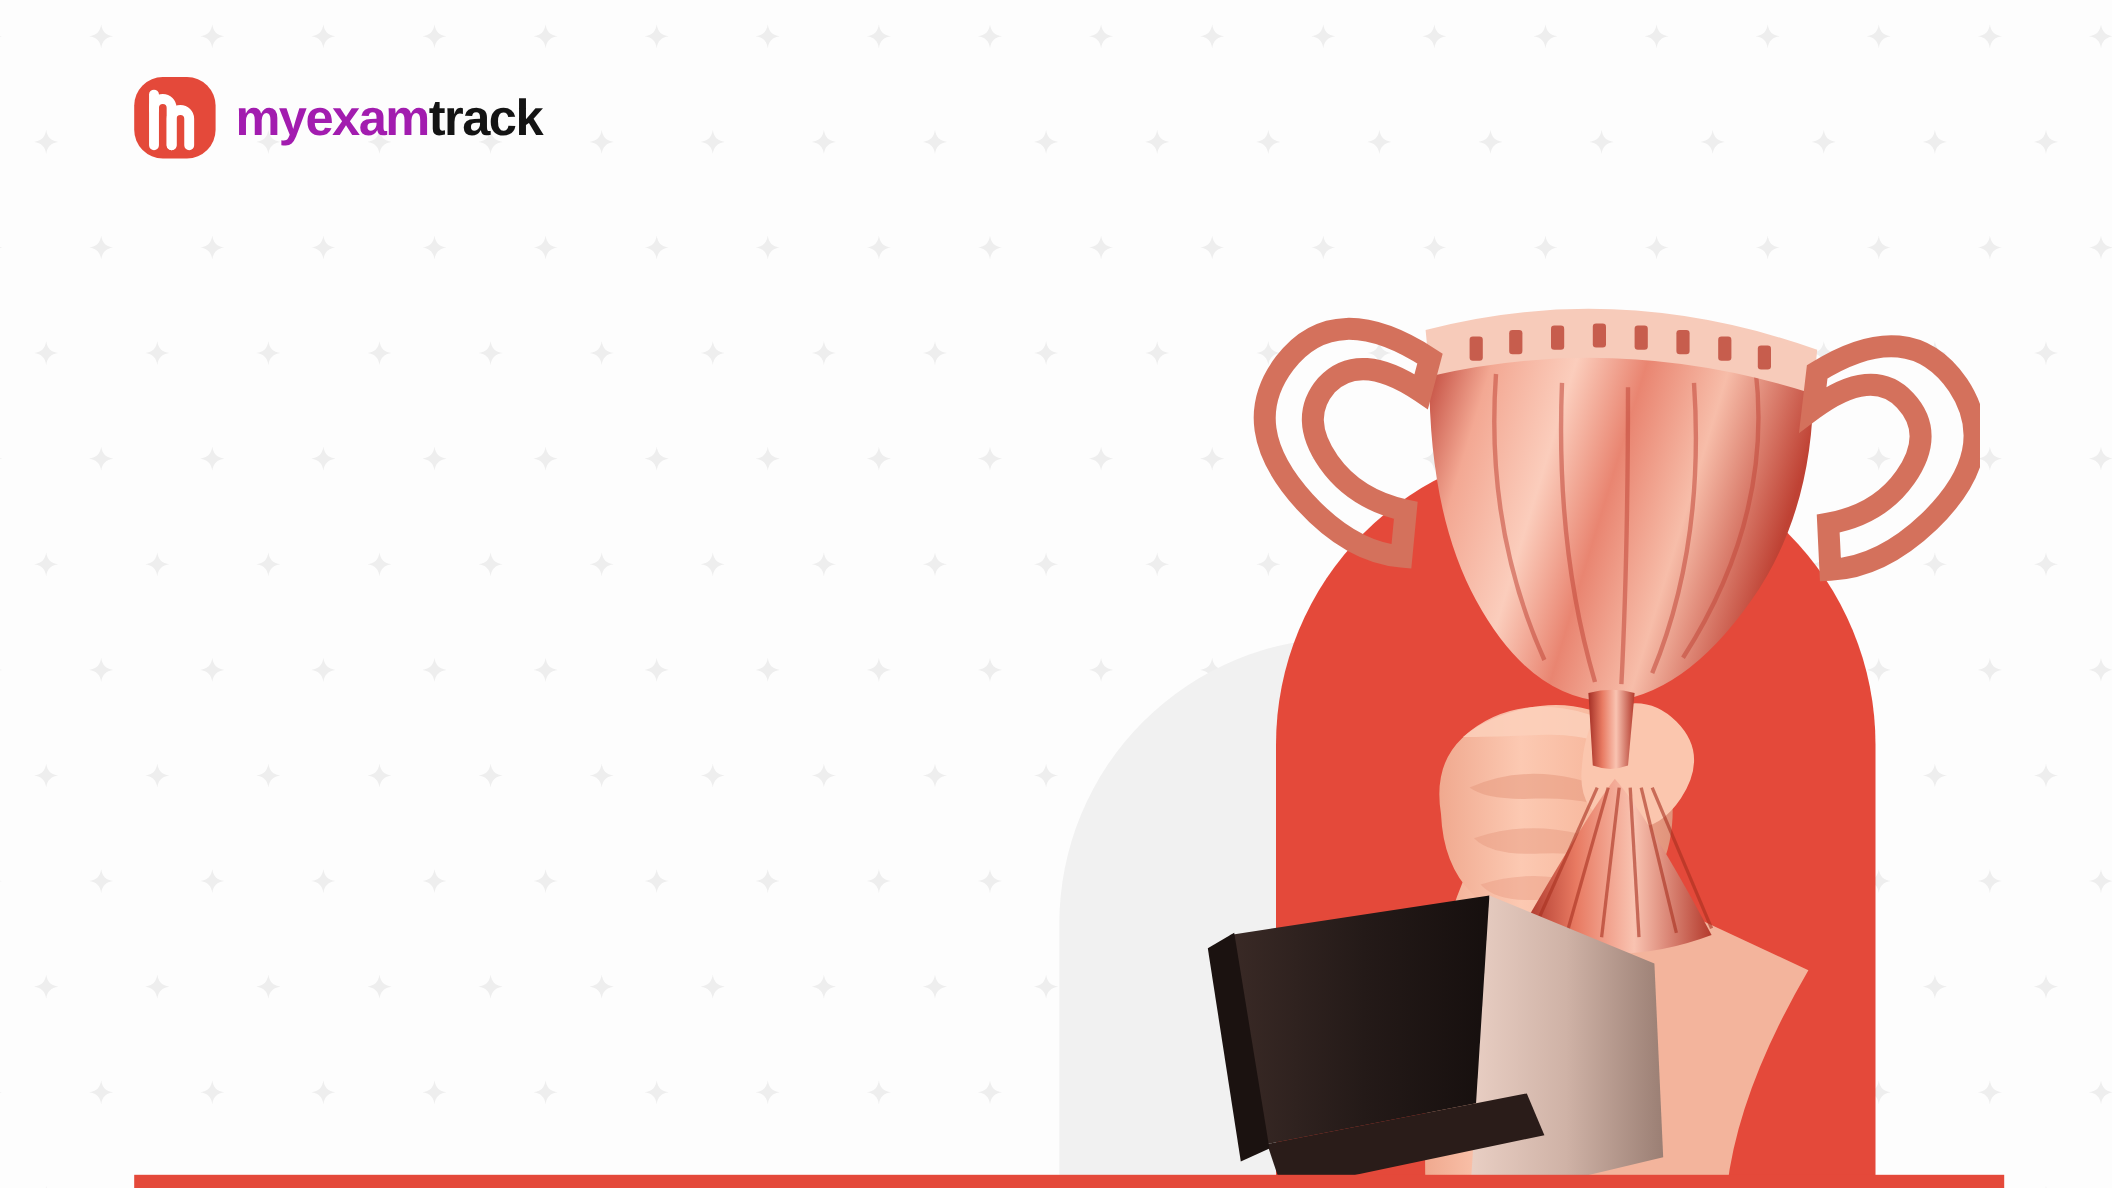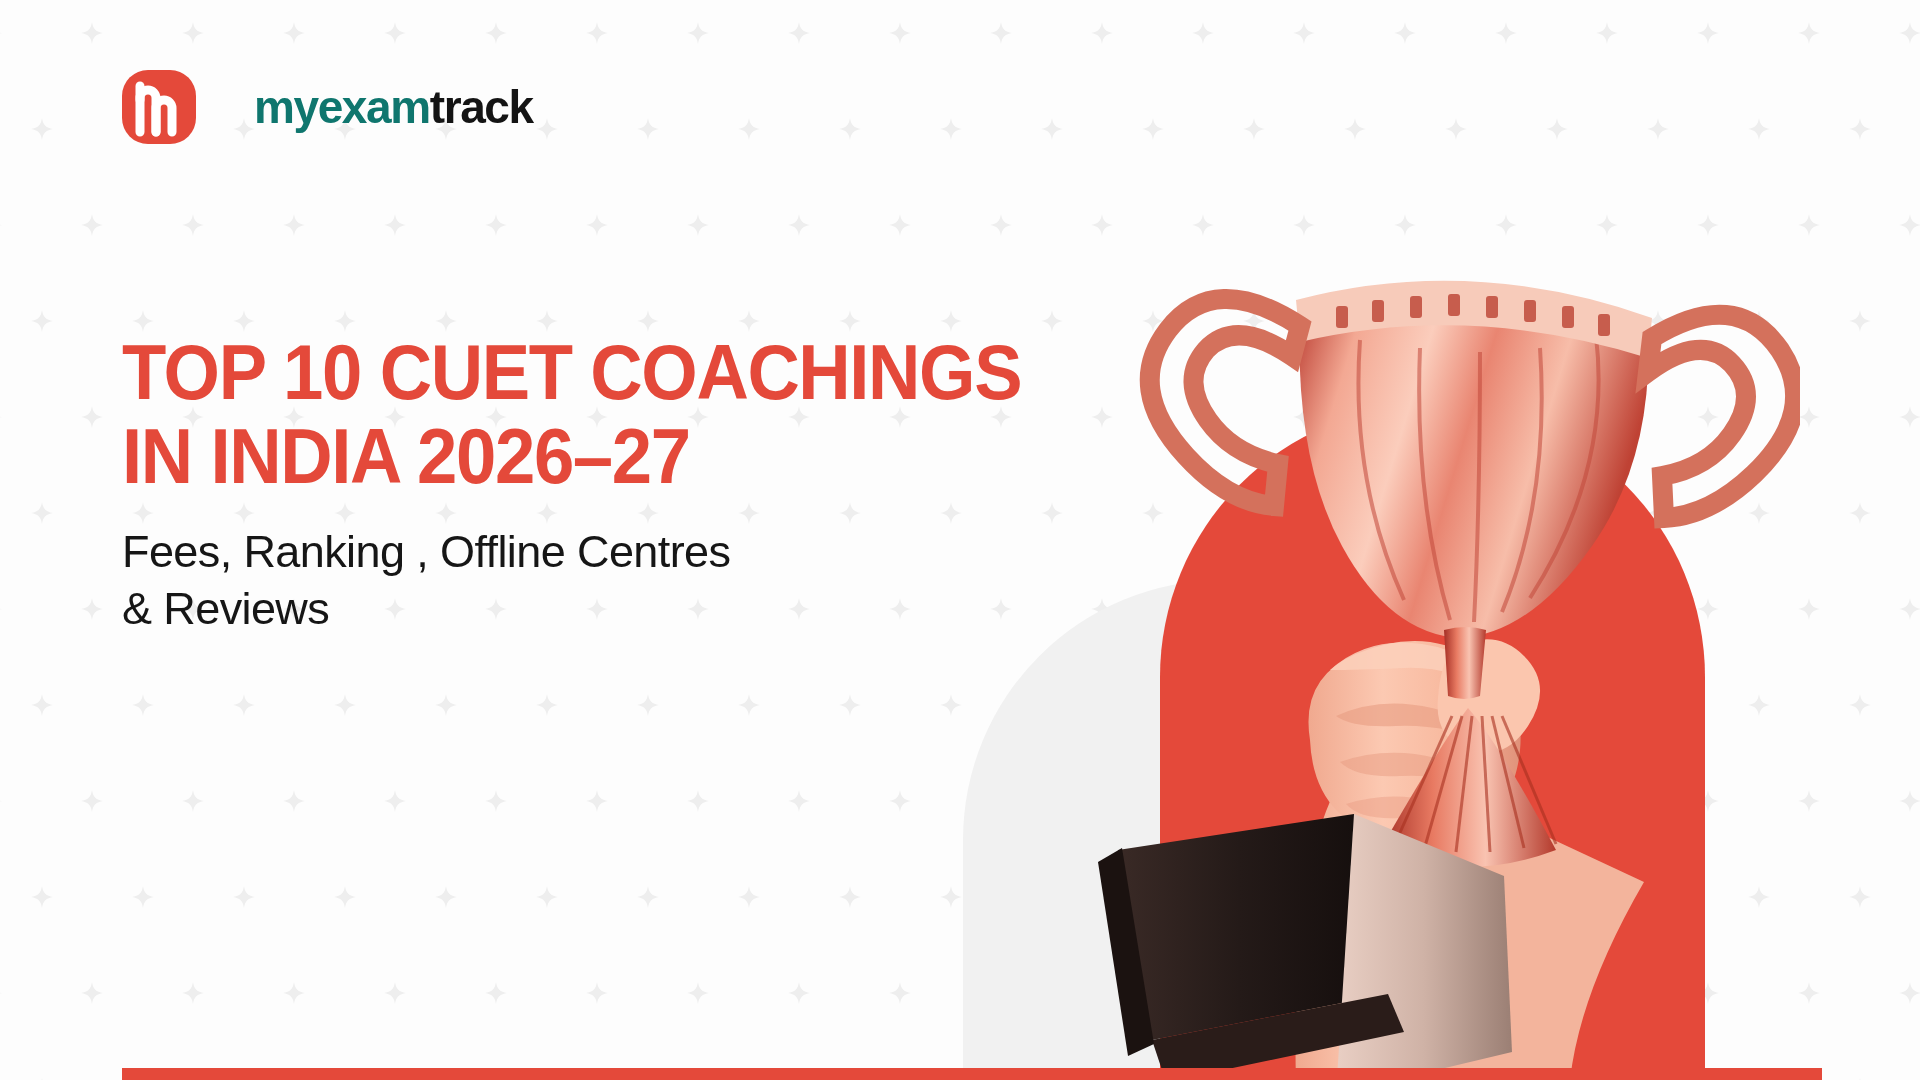--- a/index.html
+++ b/index.html
@@ -74,21 +74,21 @@
     flex:0 0 auto;
   }
   .logo-mark svg{ position:absolute; inset:0; width:100%; height:100%; }
   .logo-text{
     font-size:46px;
     font-weight:700;
     letter-spacing:-1.4px;
     line-height:1;
     white-space:nowrap;
   }
-  .logo-text .part-a{ color:#0f766e;margin-left:40px; }
+  .logo-text .part-a{ color:#a21caf; }
   .logo-text .part-b{ color:#141414; }
 
   
   .copy{
     position:absolute;
     left:122px; top:330px;
     z-index:12;
     width:1000px;
   }
   .headline{
@@ -1402,26 +1402,16 @@
         <path d="M18 62 V28 a8 8 0 0 1 16 0 V62" fill="none" stroke="#ffffff" stroke-width="9" stroke-linecap="round"></path>
         <path d="M34 62 V38 a8 8 0 0 1 16 0 V62" fill="none" stroke="#ffffff" stroke-width="9" stroke-linecap="round"></path>
         <path d="M18 30 V16" stroke="#ffffff" stroke-width="9" stroke-linecap="round"></path>
       </svg>
     </div>
     <div class="logo-text">
       <span class="part-a">myexam</span><span class="part-b">track</span>
     </div>
   </div>
 
-  <div class="copy">
-    <div class="headline">
-      <span class="ln">TOP 10 CUET COACHINGS</span>
-      <span class="ln">IN INDIA 2026–27</span>
-    </div>
-    <div class="subhead">
-      <span class="ln">Fees, Ranking , Offline Centres</span>
-      <span class="ln">&amp; Reviews</span>
-    </div>
-  </div>
 
   <div class="bottom-rule"></div>
 
 </div>
 
 </body></html>

